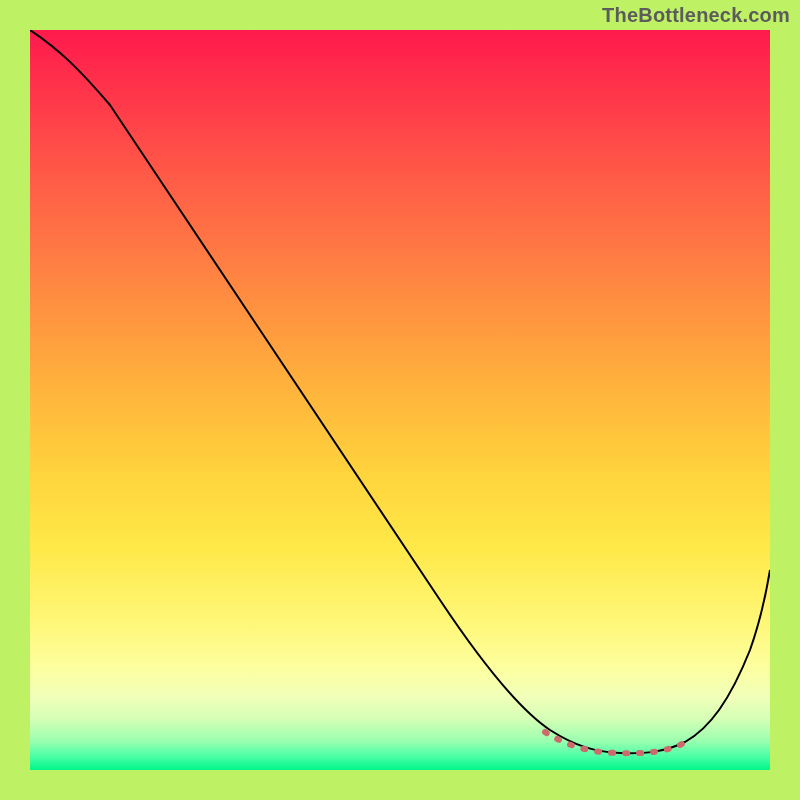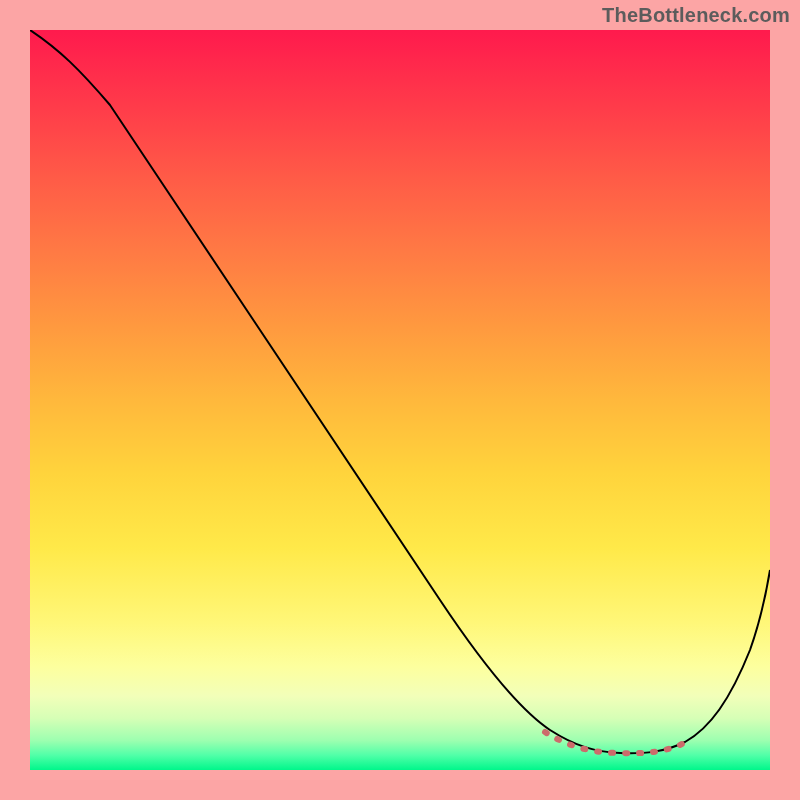--- a/index.html
+++ b/index.html
@@ -8,21 +8,21 @@
     width: 800px;
     height: 800px;
     background: #000;
     overflow: hidden;
     font-family: Arial, Helvetica, sans-serif;
   }
   .stage {
     position: relative;
     width: 800px;
     height: 800px;
-    background: #fca5a5;
+    background: #bef264;
   }
   .attribution {
     position: absolute;
     top: 4px;
     right: 10px;
     color: #5c5c5c;
     font-size: 20px;
     font-weight: bold;
     letter-spacing: 0.2px;
     z-index: 5;

